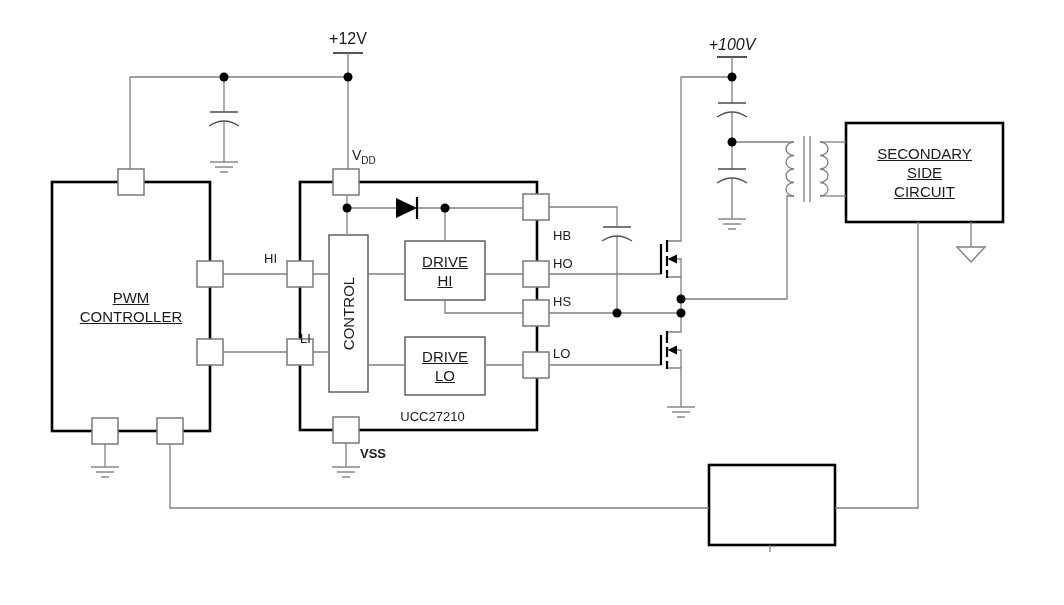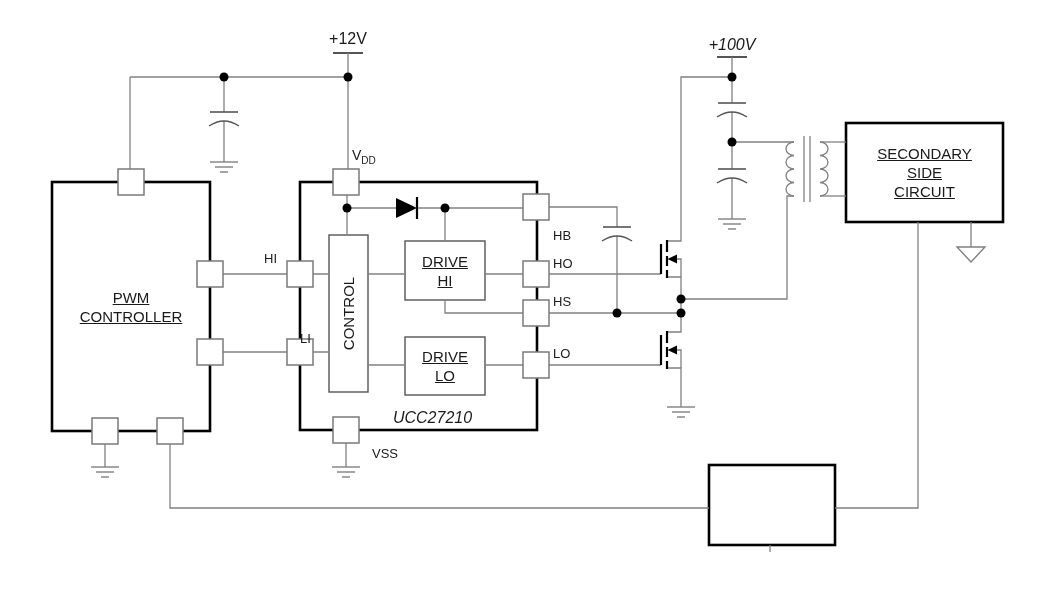--- a/index.html
+++ b/index.html
@@ -4,21 +4,21 @@
 <style>
   html,body{margin:0;padding:0;background:#fff;}
   #stage{
     position:relative;width:1064px;height:552px;background:#ffffff;
     font-family:"Liberation Sans", sans-serif;color:#1a1a1a;overflow:hidden;
   }
   #schem{position:absolute;left:0;top:0;}
   .lbl{position:absolute;white-space:nowrap;}
   .rail-lbl{font-size:16px;width:70px;text-align:center;}
   .pin-lbl{font-size:13px;}
-  .part-lbl{font-size:16px;font-style:italic;}
+  .part-lbl{font-size:13px;}
   .block-lbl{
     position:absolute;display:flex;flex-direction:column;
     align-items:center;justify-content:center;
     font-size:15px;line-height:19px;text-align:center;text-decoration:underline;
   }
   .vert{
     position:absolute;display:flex;align-items:center;justify-content:center;
   }
   .vert > span{transform:rotate(-90deg);white-space:nowrap;font-size:15px;}
   sub{font-size:10px;margin-top:44px;}
@@ -195,21 +195,21 @@
       <circle cx="617" cy="313" r="4.5"></circle>
       <circle cx="681" cy="299" r="4.5"></circle>
       <circle cx="681" cy="313" r="4.5"></circle>
     </g>
   </svg>
 
   <div class="lbl rail-lbl" style="left:313px;top:30px;">+12V</div>
   <div class="lbl rail-lbl" style="left:697px;top:36px;font-style:italic;">+100V</div>
 
   <div class="lbl" style="left:352px;top:147px;font-size:14px;"><span>V</span><sub>DD</sub></div>
-  <div class="lbl pin-lbl" style="left:372px;top:446px;">VSS</div>
+  <div class="lbl pin-lbl" style="left:360px;top:446px;font-weight:bold;">VSS</div>
   <div class="lbl pin-lbl" style="left:264px;top:251px;">HI</div>
   <div class="lbl pin-lbl" style="left:269px;top:331px;margin-left:31px;">LI</div>
   <div class="lbl pin-lbl" style="left:553px;top:188px;margin-top:40px;">HB</div>
   <div class="lbl pin-lbl" style="left:553px;top:256px;">HO</div>
   <div class="lbl pin-lbl" style="left:553px;top:294px;">HS</div>
   <div class="lbl pin-lbl" style="left:553px;top:346px;">LO</div>
 
   <div class="lbl part-lbl" style="left:385px;top:409px;width:95px;text-align:center;">UCC27210</div>
 
   <div class="block-lbl" style="left:52px;top:182px;width:158px;height:249px;text-align:right;">

